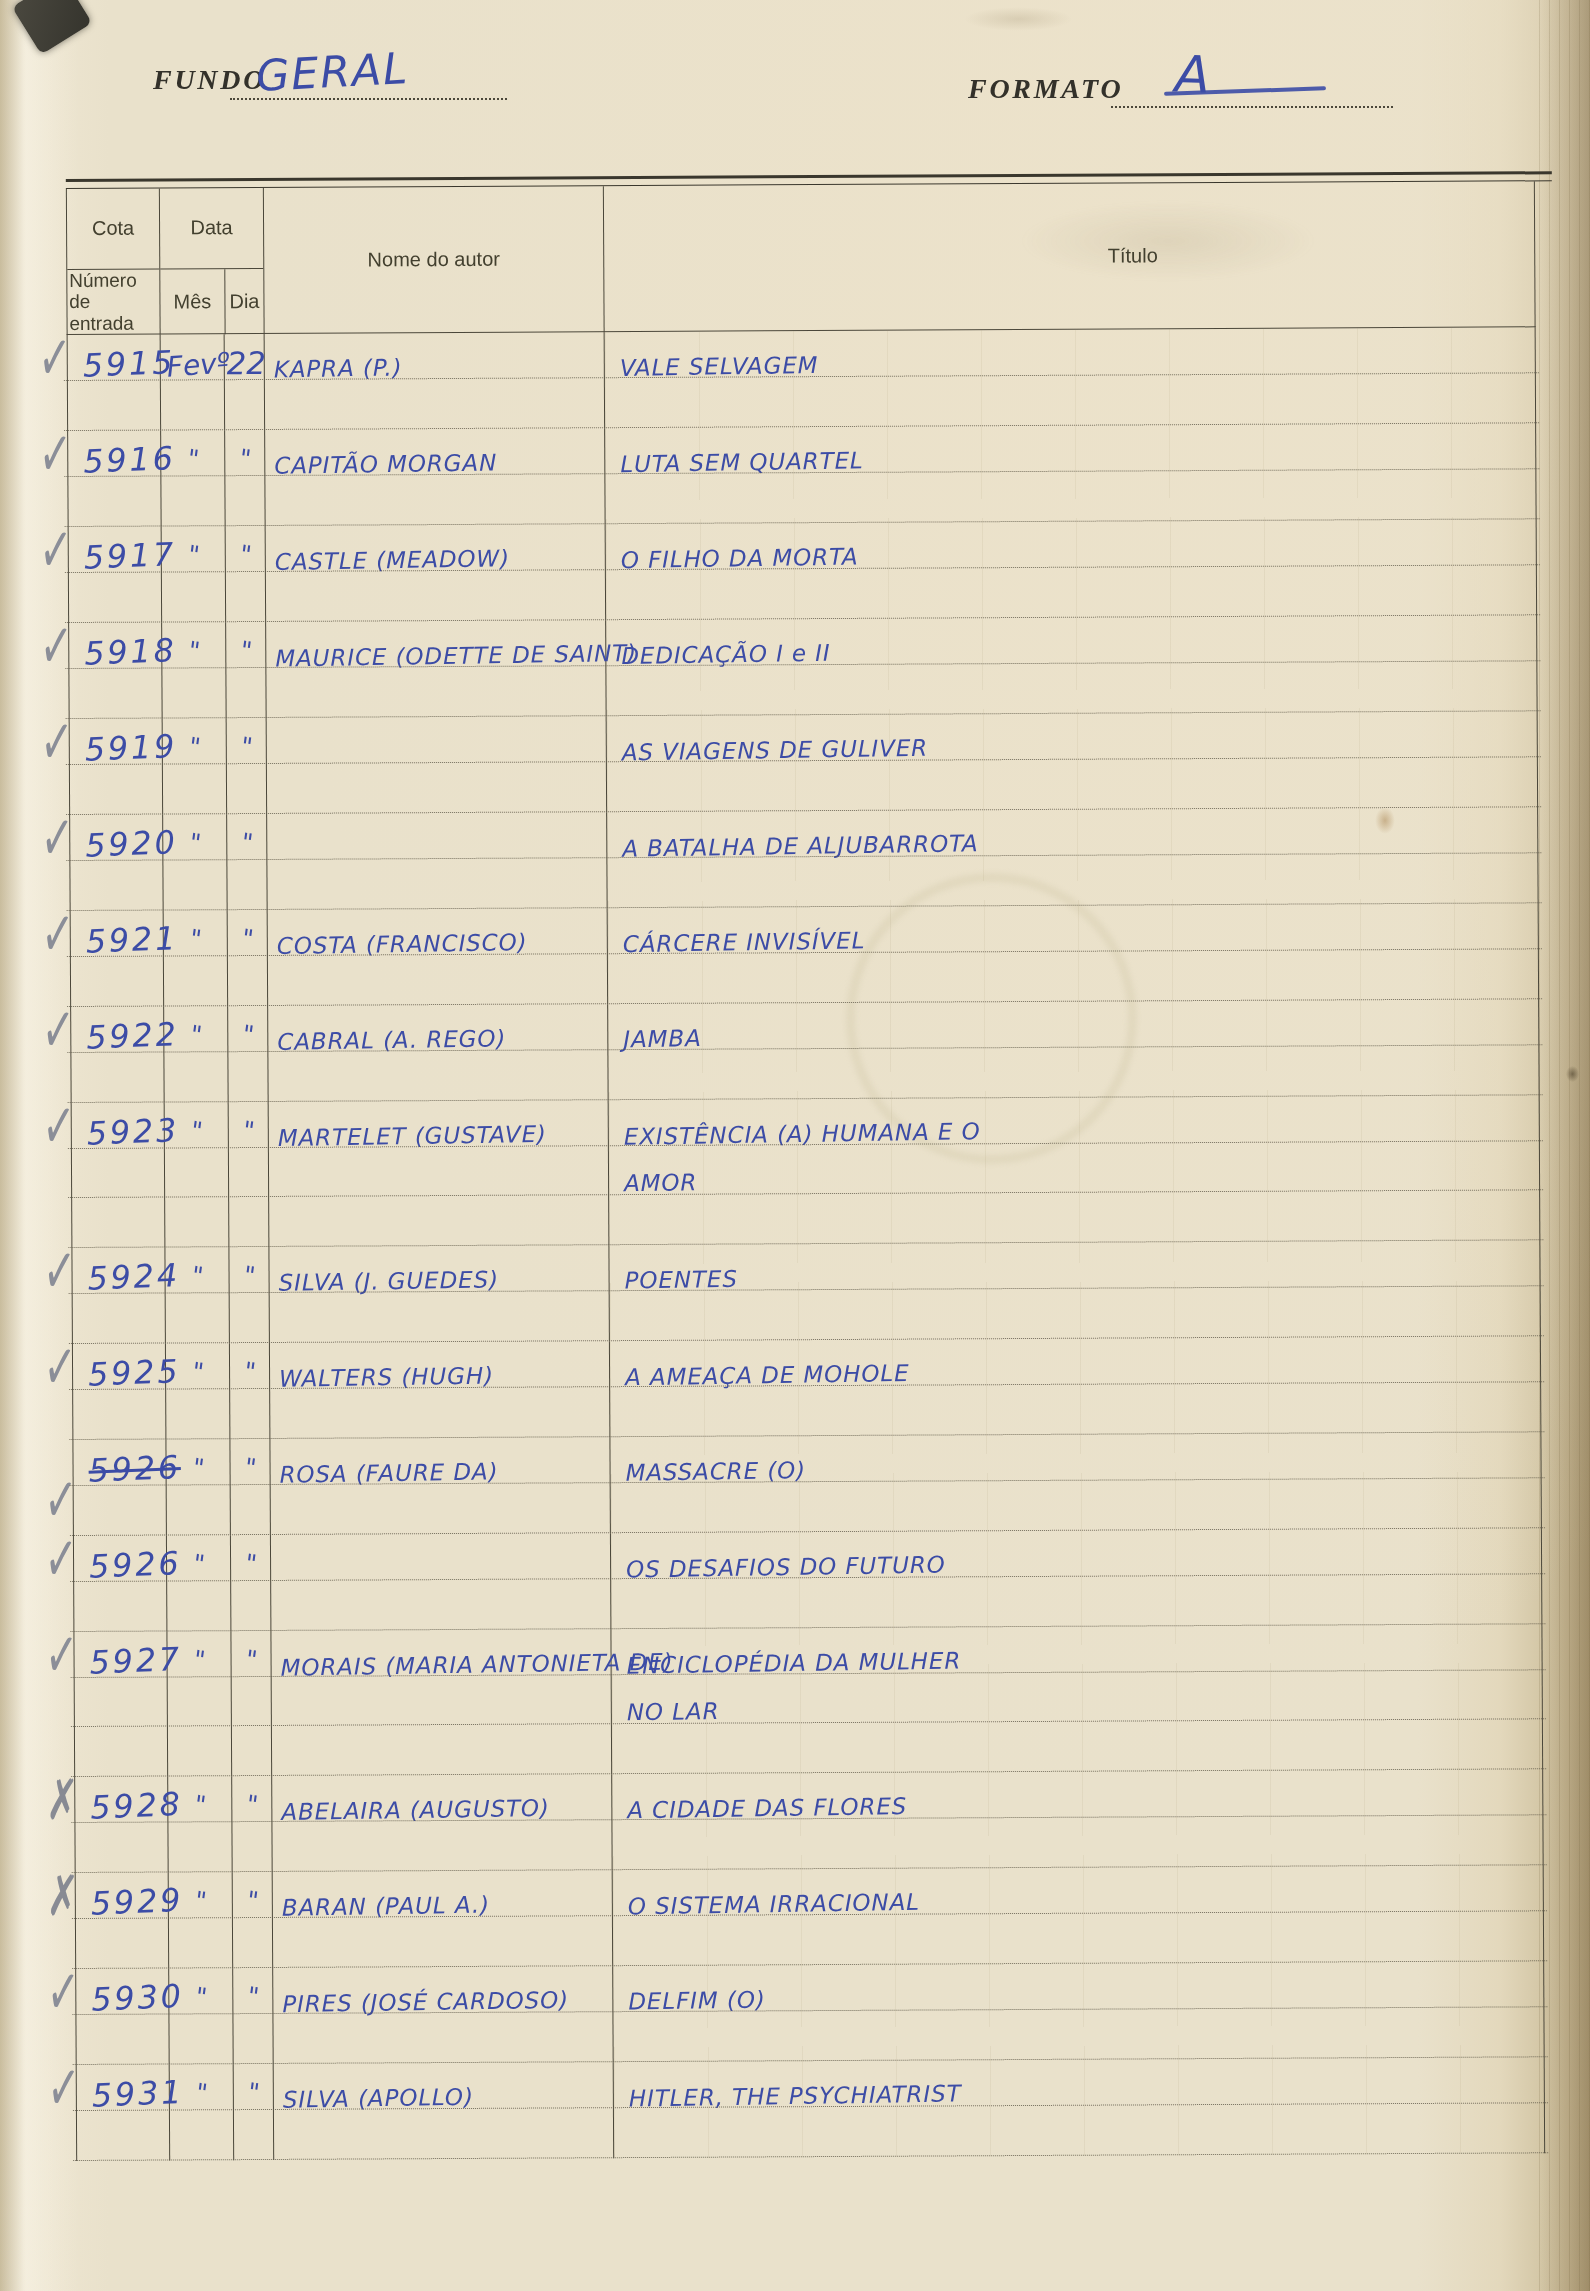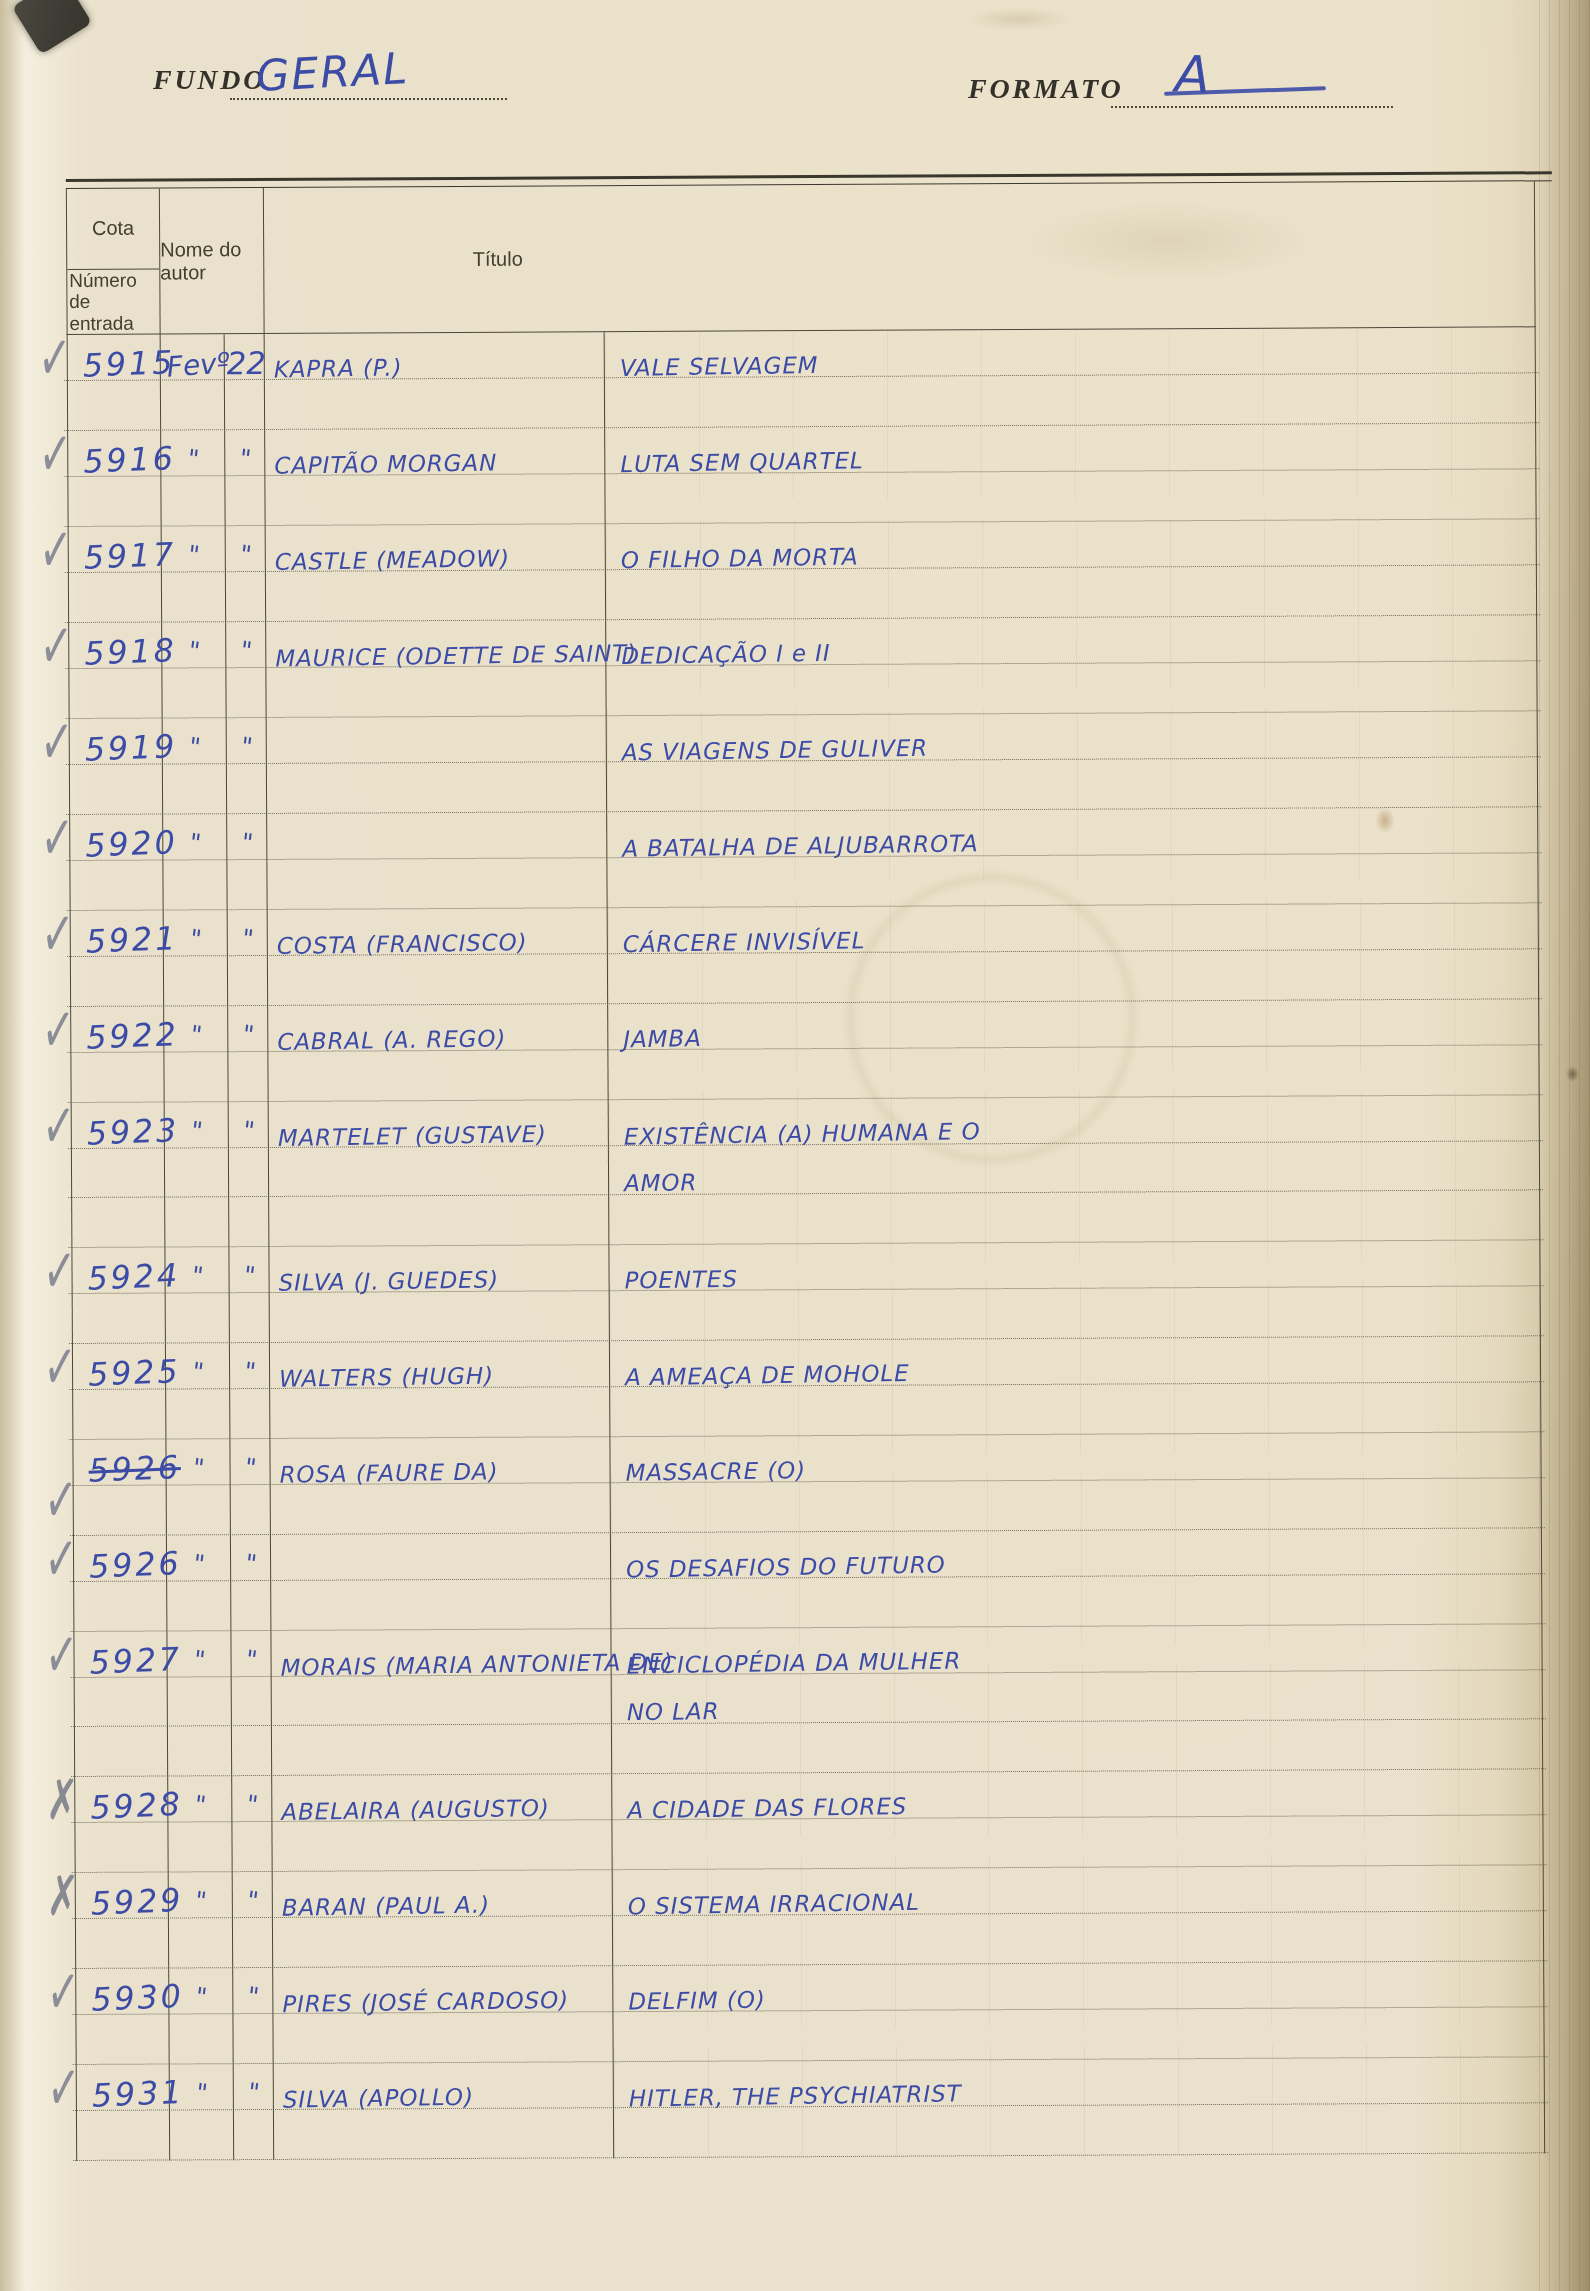--- a/index.html
+++ b/index.html
@@ -106,20 +106,27 @@
   <span class="formato-cross"></span>
 
   <div class="table">
     <div class="toprule"></div>
 
     <div class="thead">
       <div class="h-cota">
         <div class="h-cota-top ph">Cota</div>
         <div class="h-cota-bot ph">Número de entrada</div>
       </div>
+      <div class="h-data">
+        <div class="h-data-top ph">Data</div>
+        <div class="h-data-bot">
+          <div class="h-mes ph">Mês</div>
+          <div class="h-dia ph">Dia</div>
+        </div>
+      </div>
       <div class="h-autor ph">Nome do autor</div>
       <div class="h-titulo ph">Título</div>
     </div>
 
     <div class="tbody">
 
       <div class="row">
         <span class="chk">✓</span>
         <div class="c">
             <span class="hw num numtext">5915</span>

